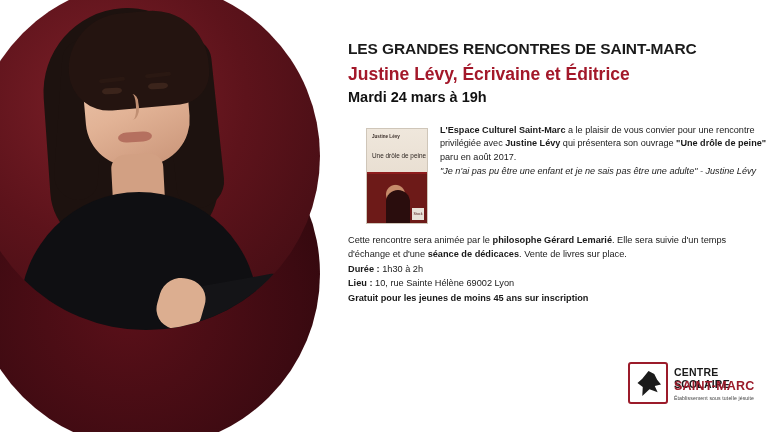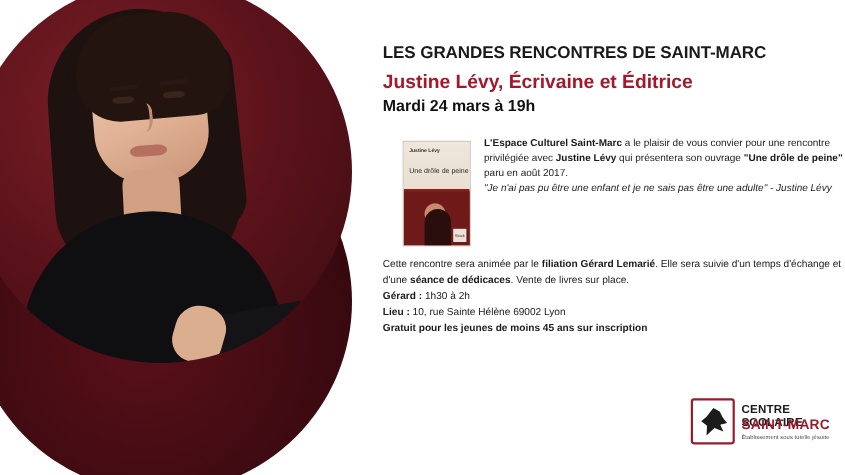--- a/index.html
+++ b/index.html
@@ -438,22 +438,22 @@
       </div>
 
       <div class="para-wrap">
         <p><span class="bold">L'Espace Culturel Saint-Marc</span><span> a le plaisir de vous convier pour une rencontre privilégiée avec </span><span class="bold">Justine Lévy</span><span> qui présentera son ouvrage </span><span class="bold">"Une drôle de peine"</span><span> paru en août 2017.</span></p>
         <p class="quote">"Je n'ai pas pu être une enfant et je ne sais pas être une adulte" - Justine Lévy</p>
       </div>
 
     </div>
 
     <div class="lower-text">
-      <p><span>Cette rencontre sera animée par le </span><span class="bold">filiation Gérard Lemarié</span><span>. Elle sera suivie d'un temps d'échange et d'une </span><span class="bold">séance de dédicaces</span><span>. Vente de livres sur place.</span></p>
-      <p><span class="bold">Gérard :</span><span> 1h30 à 2h</span></p>
+      <p><span>Cette rencontre sera animée par le </span><span class="bold">philosophe Gérard Lemarié</span><span>. Elle sera suivie d'un temps d'échange et d'une </span><span class="bold">séance de dédicaces</span><span>. Vente de livres sur place.</span></p>
+      <p><span class="bold">Durée :</span><span> 1h30 à 2h</span></p>
       <p><span class="bold">Lieu :</span><span> 10, rue Sainte Hélène 69002 Lyon</span></p>
       <p class="bold">Gratuit pour les jeunes de moins 45 ans sur inscription</p>
     </div>
 
   </div>
 
   <div class="qr">
     <div class="qr-grid" id="qr-grid"><i style="background: rgb(43, 43, 110);"></i><i style="background: rgb(43, 43, 110);"></i><i style="background: rgb(43, 43, 110);"></i><i style="background: rgb(43, 43, 110);"></i><i style="background: rgb(43, 43, 110);"></i><i style="background: rgb(43, 43, 110);"></i><i style="background: rgb(43, 43, 110);"></i><i class="off"></i><i style="background: rgb(43, 43, 110);"></i><i class="off"></i><i style="background: rgb(43, 43, 110);"></i><i style="background: rgb(43, 43, 110);"></i><i class="off"></i><i style="background: rgb(43, 43, 110);"></i><i class="off"></i><i style="background: rgb(43, 43, 110);"></i><i class="off"></i><i style="background: rgb(43, 43, 110);"></i><i style="background: rgb(43, 43, 110);"></i><i style="background: rgb(43, 43, 110);"></i><i style="background: rgb(43, 43, 110);"></i><i style="background: rgb(43, 43, 110);"></i><i style="background: rgb(43, 43, 110);"></i><i style="background: rgb(43, 43, 110);"></i><i style="background: rgb(43, 43, 110);"></i><i style="background: rgb(43, 43, 110);"></i><i class="off"></i><i class="off"></i><i class="off"></i><i class="off"></i><i class="off"></i><i style="background: rgb(43, 43, 110);"></i><i class="off"></i><i style="background: rgb(43, 43, 110);"></i><i style="background: rgb(43, 43, 110);"></i><i class="off"></i><i class="off"></i><i style="background: rgb(43, 43, 110);"></i><i style="background: rgb(43, 43, 110);"></i><i class="off"></i><i class="off"></i><i class="off"></i><i class="off"></i><i style="background: rgb(43, 43, 110);"></i><i class="off"></i><i class="off"></i><i class="off"></i><i class="off"></i><i class="off"></i><i style="background: rgb(43, 43, 110);"></i><i style="background: rgb(43, 43, 110);"></i><i class="off"></i><i style="background: rgb(43, 43, 110);"></i><i style="background: rgb(43, 43, 110);"></i><i style="background: rgb(43, 43, 110);"></i><i class="off"></i><i style="background: rgb(43, 43, 110);"></i><i class="off"></i><i class="off"></i><i style="background: rgb(43, 43, 110);"></i><i class="off"></i><i style="background: rgb(43, 43, 110);"></i><i class="off"></i><i class="off"></i><i style="background: rgb(43, 43, 110);"></i><i class="off"></i><i style="background: rgb(43, 43, 110);"></i><i class="off"></i><i style="background: rgb(43, 43, 110);"></i><i class="off"></i><i style="background: rgb(43, 43, 110);"></i><i style="background: rgb(43, 43, 110);"></i><i style="background: rgb(43, 43, 110);"></i><i class="off"></i><i style="background: rgb(43, 43, 110);"></i><i style="background: rgb(43, 43, 110);"></i><i class="off"></i><i style="background: rgb(43, 43, 110);"></i><i style="background: rgb(43, 43, 110);"></i><i style="background: rgb(43, 43, 110);"></i><i class="off"></i><i style="background: rgb(43, 43, 110);"></i><i class="off"></i><i style="background: rgb(43, 43, 110);"></i><i class="off"></i><i style="background: rgb(43, 43, 110);"></i><i style="background: rgb(43, 43, 110);"></i><i class="off"></i><i style="background: rgb(43, 43, 110);"></i><i style="background: rgb(43, 43, 110);"></i><i class="off"></i><i class="off"></i><i class="off"></i><i style="background: rgb(43, 43, 110);"></i><i class="off"></i><i style="background: rgb(43, 43, 110);"></i><i style="background: rgb(43, 43, 110);"></i><i style="background: rgb(43, 43, 110);"></i><i class="off"></i><i style="background: rgb(43, 43, 110);"></i><i style="background: rgb(43, 43, 110);"></i><i class="off"></i><i style="background: rgb(43, 43, 110);"></i><i style="background: rgb(43, 43, 110);"></i><i style="background: rgb(43, 43, 110);"></i><i class="off"></i><i style="background: rgb(43, 43, 110);"></i><i class="off"></i><i class="off"></i><i class="off"></i><i style="background: rgb(43, 43, 110);"></i><i class="off"></i><i style="background: rgb(43, 43, 110);"></i><i class="off"></i><i class="off"></i><i style="background: rgb(43, 43, 110);"></i><i style="background: rgb(43, 43, 110);"></i><i class="off"></i><i style="background: rgb(43, 43, 110);"></i><i class="off"></i><i style="background: rgb(43, 43, 110);"></i><i style="background: rgb(43, 43, 110);"></i><i style="background: rgb(43, 43, 110);"></i><i class="off"></i><i style="background: rgb(43, 43, 110);"></i><i style="background: rgb(43, 43, 110);"></i><i class="off"></i><i class="off"></i><i class="off"></i><i class="off"></i><i class="off"></i><i style="background: rgb(43, 43, 110);"></i><i class="off"></i><i style="background: rgb(43, 43, 110);"></i><i style="background: rgb(43, 43, 110);"></i><i class="off"></i><i style="background: rgb(43, 43, 110);"></i><i class="off"></i><i style="background: rgb(43, 43, 110);"></i><i style="background: rgb(43, 43, 110);"></i><i class="off"></i><i style="background: rgb(43, 43, 110);"></i><i class="off"></i><i style="background: rgb(43, 43, 110);"></i><i class="off"></i><i class="off"></i><i class="off"></i><i class="off"></i><i class="off"></i><i style="background: rgb(43, 43, 110);"></i><i style="background: rgb(43, 43, 110);"></i><i style="background: rgb(43, 43, 110);"></i><i style="background: rgb(43, 43, 110);"></i><i style="background: rgb(43, 43, 110);"></i><i style="background: rgb(43, 43, 110);"></i><i style="background: rgb(43, 43, 110);"></i><i style="background: rgb(43, 43, 110);"></i><i class="off"></i><i style="background: rgb(43, 43, 110);"></i><i class="off"></i><i style="background: rgb(43, 43, 110);"></i><i class="off"></i><i style="background: rgb(43, 43, 110);"></i><i class="off"></i><i style="background: rgb(43, 43, 110);"></i><i class="off"></i><i style="background: rgb(43, 43, 110);"></i><i class="off"></i><i style="background: rgb(43, 43, 110);"></i><i style="background: rgb(43, 43, 110);"></i><i style="background: rgb(43, 43, 110);"></i><i style="background: rgb(43, 43, 110);"></i><i style="background: rgb(43, 43, 110);"></i><i style="background: rgb(43, 43, 110);"></i><i style="background: rgb(43, 43, 110);"></i><i class="off"></i><i class="off"></i><i class="off"></i><i class="off"></i><i class="off"></i><i class="off"></i><i class="off"></i><i class="off"></i><i class="off"></i><i style="background: rgb(43, 43, 110);"></i><i style="background: rgb(43, 43, 110);"></i><i class="off"></i><i class="off"></i><i style="background: rgb(43, 43, 110);"></i><i style="background: rgb(43, 43, 110);"></i><i class="off"></i><i class="off"></i><i class="off"></i><i class="off"></i><i class="off"></i><i class="off"></i><i class="off"></i><i class="off"></i><i class="off"></i><i class="off"></i><i style="background: rgb(43, 43, 110);"></i><i style="background: rgb(43, 43, 110);"></i><i class="off"></i><i style="background: rgb(43, 43, 110);"></i><i style="background: rgb(43, 43, 110);"></i><i class="off"></i><i style="background: rgb(43, 43, 110);"></i><i style="background: rgb(43, 43, 110);"></i><i style="background: rgb(43, 43, 110);"></i><i class="off"></i><i class="off"></i><i style="background: rgb(43, 43, 110);"></i><i class="off"></i><i style="background: rgb(43, 43, 110);"></i><i class="off"></i><i style="background: rgb(43, 43, 110);"></i><i style="background: rgb(43, 43, 110);"></i><i class="off"></i><i style="background: rgb(43, 43, 110);"></i><i style="background: rgb(43, 43, 110);"></i><i class="off"></i><i style="background: rgb(43, 43, 110);"></i><i style="background: rgb(43, 43, 110);"></i><i class="off"></i><i style="background: rgb(43, 43, 110);"></i><i class="off"></i><i style="background: rgb(43, 43, 110);"></i><i class="off"></i><i class="off"></i><i style="background: rgb(43, 43, 110);"></i><i class="off"></i><i class="off"></i><i class="off"></i><i style="background: rgb(43, 43, 110);"></i><i class="off"></i><i style="background: rgb(43, 43, 110);"></i><i class="off"></i><i style="background: rgb(43, 43, 110);"></i><i class="off"></i><i style="background: rgb(43, 43, 110);"></i><i class="off"></i><i class="off"></i><i style="background: rgb(43, 43, 110);"></i><i class="off"></i><i class="off"></i><i style="background: rgb(43, 43, 110);"></i><i class="off"></i><i class="off"></i><i style="background: rgb(43, 43, 110);"></i><i class="off"></i><i style="background: rgb(43, 43, 110);"></i><i class="off"></i><i style="background: rgb(43, 43, 110);"></i><i style="background: rgb(43, 43, 110);"></i><i class="off"></i><i style="background: rgb(43, 43, 110);"></i><i style="background: rgb(43, 43, 110);"></i><i class="off"></i><i class="off"></i><i style="background: rgb(43, 43, 110);"></i><i class="off"></i><i style="background: rgb(43, 43, 110);"></i><i style="background: rgb(43, 43, 110);"></i><i class="off"></i><i class="off"></i><i style="background: rgb(43, 43, 110);"></i><i style="background: rgb(43, 43, 110);"></i><i class="off"></i><i style="background: rgb(43, 43, 110);"></i><i style="background: rgb(43, 43, 110);"></i><i class="off"></i><i style="background: rgb(43, 43, 110);"></i><i style="background: rgb(43, 43, 110);"></i><i class="off"></i><i style="background: rgb(43, 43, 110);"></i><i class="off"></i><i class="off"></i><i style="background: rgb(43, 43, 110);"></i><i class="off"></i><i class="off"></i><i style="background: rgb(43, 43, 110);"></i><i class="off"></i><i style="background: rgb(43, 43, 110);"></i><i style="background: rgb(43, 43, 110);"></i><i class="off"></i><i style="background: rgb(43, 43, 110);"></i><i class="off"></i><i class="off"></i><i style="background: rgb(43, 43, 110);"></i><i style="background: rgb(43, 43, 110);"></i><i class="off"></i><i class="off"></i><i style="background: rgb(43, 43, 110);"></i><i class="off"></i><i class="off"></i><i style="background: rgb(43, 43, 110);"></i><i class="off"></i><i class="off"></i><i style="background: rgb(43, 43, 110);"></i><i class="off"></i><i style="background: rgb(43, 43, 110);"></i><i style="background: rgb(43, 43, 110);"></i><i class="off"></i><i style="background: rgb(43, 43, 110);"></i><i style="background: rgb(43, 43, 110);"></i><i class="off"></i><i style="background: rgb(43, 43, 110);"></i><i class="off"></i><i style="background: rgb(43, 43, 110);"></i><i style="background: rgb(43, 43, 110);"></i><i class="off"></i><i style="background: rgb(43, 43, 110);"></i><i class="off"></i><i style="background: rgb(43, 43, 110);"></i><i class="off"></i><i style="background: rgb(43, 43, 110);"></i><i style="background: rgb(43, 43, 110);"></i><i class="off"></i><i style="background: rgb(43, 43, 110);"></i><i style="background: rgb(43, 43, 110);"></i><i class="off"></i><i style="background: rgb(43, 43, 110);"></i><i style="background: rgb(43, 43, 110);"></i><i class="off"></i><i style="background: rgb(43, 43, 110);"></i><i class="off"></i><i style="background: rgb(43, 43, 110);"></i><i class="off"></i><i class="off"></i><i style="background: rgb(43, 43, 110);"></i><i class="off"></i><i class="off"></i><i style="background: rgb(43, 43, 110);"></i><i class="off"></i><i class="off"></i><i style="background: rgb(43, 43, 110);"></i><i class="off"></i><i style="background: rgb(43, 43, 110);"></i><i class="off"></i><i style="background: rgb(43, 43, 110);"></i><i class="off"></i><i class="off"></i><i style="background: rgb(43, 43, 110);"></i><i class="off"></i><i class="off"></i><i style="background: rgb(43, 43, 110);"></i><i class="off"></i><i class="off"></i><i style="background: rgb(43, 43, 110);"></i><i class="off"></i><i style="background: rgb(43, 43, 110);"></i><i class="off"></i><i style="background: rgb(43, 43, 110);"></i><i style="background: rgb(43, 43, 110);"></i><i class="off"></i><i style="background: rgb(43, 43, 110);"></i><i style="background: rgb(43, 43, 110);"></i><i class="off"></i><i style="background: rgb(43, 43, 110);"></i><i style="background: rgb(43, 43, 110);"></i><i class="off"></i><i style="background: rgb(43, 43, 110);"></i><i class="off"></i><i class="off"></i><i style="background: rgb(43, 43, 110);"></i><i style="background: rgb(43, 43, 110);"></i><i style="background: rgb(43, 43, 110);"></i><i class="off"></i><i style="background: rgb(43, 43, 110);"></i><i style="background: rgb(43, 43, 110);"></i><i class="off"></i><i style="background: rgb(43, 43, 110);"></i><i style="background: rgb(43, 43, 110);"></i><i class="off"></i><i style="background: rgb(43, 43, 110);"></i><i class="off"></i><i class="off"></i><i style="background: rgb(43, 43, 110);"></i><i class="off"></i><i class="off"></i><i style="background: rgb(43, 43, 110);"></i><i class="off"></i><i class="off"></i><i class="off"></i><i style="background: rgb(43, 43, 110);"></i><i style="background: rgb(43, 43, 110);"></i><i class="off"></i><i style="background: rgb(43, 43, 110);"></i><i style="background: rgb(43, 43, 110);"></i><i class="off"></i><i class="off"></i><i class="off"></i><i style="background: rgb(43, 43, 110);"></i><i class="off"></i><i class="off"></i><i style="background: rgb(43, 43, 110);"></i><i class="off"></i><i class="off"></i><i style="background: rgb(43, 43, 110);"></i><i class="off"></i><i style="background: rgb(43, 43, 110);"></i><i style="background: rgb(43, 43, 110);"></i><i class="off"></i><i style="background: rgb(43, 43, 110);"></i><i style="background: rgb(43, 43, 110);"></i><i class="off"></i><i style="background: rgb(43, 43, 110);"></i><i style="background: rgb(43, 43, 110);"></i><i style="background: rgb(43, 43, 110);"></i><i class="off"></i><i class="off"></i><i style="background: rgb(43, 43, 110);"></i><i class="off"></i><i style="background: rgb(43, 43, 110);"></i><i class="off"></i><i style="background: rgb(43, 43, 110);"></i><i style="background: rgb(43, 43, 110);"></i><i class="off"></i><i style="background: rgb(43, 43, 110);"></i><i style="background: rgb(43, 43, 110);"></i><i class="off"></i><i style="background: rgb(43, 43, 110);"></i><i style="background: rgb(43, 43, 110);"></i><i class="off"></i><i style="background: rgb(43, 43, 110);"></i><i class="off"></i><i class="off"></i><i class="off"></i><i class="off"></i><i class="off"></i><i class="off"></i><i class="off"></i><i class="off"></i><i style="background: rgb(43, 43, 110);"></i><i style="background: rgb(43, 43, 110);"></i><i class="off"></i><i class="off"></i><i style="background: rgb(43, 43, 110);"></i><i style="background: rgb(43, 43, 110);"></i><i class="off"></i><i class="off"></i><i style="background: rgb(43, 43, 110);"></i><i class="off"></i><i style="background: rgb(43, 43, 110);"></i><i class="off"></i><i style="background: rgb(43, 43, 110);"></i><i class="off"></i><i style="background: rgb(43, 43, 110);"></i><i class="off"></i><i style="background: rgb(43, 43, 110);"></i><i style="background: rgb(43, 43, 110);"></i><i style="background: rgb(43, 43, 110);"></i><i style="background: rgb(43, 43, 110);"></i><i style="background: rgb(43, 43, 110);"></i><i style="background: rgb(43, 43, 110);"></i><i style="background: rgb(43, 43, 110);"></i><i style="background: rgb(43, 43, 110);"></i><i class="off"></i><i style="background: rgb(43, 43, 110);"></i><i class="off"></i><i style="background: rgb(43, 43, 110);"></i><i class="off"></i><i style="background: rgb(43, 43, 110);"></i><i class="off"></i><i style="background: rgb(43, 43, 110);"></i><i class="off"></i><i class="off"></i><i style="background: rgb(43, 43, 110);"></i><i style="background: rgb(43, 43, 110);"></i><i class="off"></i><i style="background: rgb(43, 43, 110);"></i><i style="background: rgb(43, 43, 110);"></i><i class="off"></i><i style="background: rgb(43, 43, 110);"></i><i style="background: rgb(43, 43, 110);"></i><i style="background: rgb(43, 43, 110);"></i><i class="off"></i><i class="off"></i><i class="off"></i><i class="off"></i><i class="off"></i><i style="background: rgb(43, 43, 110);"></i><i class="off"></i><i class="off"></i><i style="background: rgb(43, 43, 110);"></i><i style="background: rgb(43, 43, 110);"></i><i class="off"></i><i class="off"></i><i style="background: rgb(43, 43, 110);"></i><i style="background: rgb(43, 43, 110);"></i><i class="off"></i><i class="off"></i><i style="background: rgb(43, 43, 110);"></i><i class="off"></i><i class="off"></i><i style="background: rgb(43, 43, 110);"></i><i class="off"></i><i class="off"></i><i style="background: rgb(43, 43, 110);"></i><i class="off"></i><i style="background: rgb(43, 43, 110);"></i><i class="off"></i><i style="background: rgb(43, 43, 110);"></i><i style="background: rgb(43, 43, 110);"></i><i style="background: rgb(43, 43, 110);"></i><i class="off"></i><i style="background: rgb(43, 43, 110);"></i><i class="off"></i><i style="background: rgb(43, 43, 110);"></i><i style="background: rgb(43, 43, 110);"></i><i class="off"></i><i style="background: rgb(43, 43, 110);"></i><i class="off"></i><i style="background: rgb(43, 43, 110);"></i><i class="off"></i><i style="background: rgb(43, 43, 110);"></i><i style="background: rgb(43, 43, 110);"></i><i class="off"></i><i style="background: rgb(43, 43, 110);"></i><i style="background: rgb(43, 43, 110);"></i><i class="off"></i><i style="background: rgb(43, 43, 110);"></i><i style="background: rgb(43, 43, 110);"></i><i class="off"></i><i style="background: rgb(43, 43, 110);"></i><i style="background: rgb(43, 43, 110);"></i><i class="off"></i><i style="background: rgb(43, 43, 110);"></i><i style="background: rgb(43, 43, 110);"></i><i style="background: rgb(43, 43, 110);"></i><i class="off"></i><i style="background: rgb(43, 43, 110);"></i><i class="off"></i><i class="off"></i><i class="off"></i><i style="background: rgb(43, 43, 110);"></i><i class="off"></i><i style="background: rgb(43, 43, 110);"></i><i class="off"></i><i style="background: rgb(43, 43, 110);"></i><i class="off"></i><i class="off"></i><i style="background: rgb(43, 43, 110);"></i><i class="off"></i><i class="off"></i><i style="background: rgb(43, 43, 110);"></i><i class="off"></i><i class="off"></i><i style="background: rgb(43, 43, 110);"></i><i class="off"></i><i style="background: rgb(43, 43, 110);"></i><i class="off"></i><i style="background: rgb(43, 43, 110);"></i><i style="background: rgb(43, 43, 110);"></i><i style="background: rgb(43, 43, 110);"></i><i class="off"></i><i style="background: rgb(43, 43, 110);"></i><i class="off"></i><i style="background: rgb(43, 43, 110);"></i><i style="background: rgb(43, 43, 110);"></i><i class="off"></i><i style="background: rgb(43, 43, 110);"></i><i style="background: rgb(43, 43, 110);"></i><i class="off"></i><i style="background: rgb(43, 43, 110);"></i><i style="background: rgb(43, 43, 110);"></i><i style="background: rgb(43, 43, 110);"></i><i class="off"></i><i style="background: rgb(43, 43, 110);"></i><i style="background: rgb(43, 43, 110);"></i><i class="off"></i><i style="background: rgb(43, 43, 110);"></i><i style="background: rgb(43, 43, 110);"></i><i class="off"></i><i style="background: rgb(43, 43, 110);"></i><i style="background: rgb(43, 43, 110);"></i><i class="off"></i><i class="off"></i><i class="off"></i><i class="off"></i><i class="off"></i><i style="background: rgb(43, 43, 110);"></i><i class="off"></i><i class="off"></i><i style="background: rgb(43, 43, 110);"></i><i class="off"></i><i style="background: rgb(43, 43, 110);"></i><i class="off"></i><i style="background: rgb(43, 43, 110);"></i><i class="off"></i><i class="off"></i><i class="off"></i><i style="background: rgb(43, 43, 110);"></i><i class="off"></i><i class="off"></i><i style="background: rgb(43, 43, 110);"></i><i class="off"></i><i class="off"></i><i style="background: rgb(43, 43, 110);"></i><i class="off"></i><i style="background: rgb(43, 43, 110);"></i><i style="background: rgb(43, 43, 110);"></i><i style="background: rgb(43, 43, 110);"></i><i style="background: rgb(43, 43, 110);"></i><i style="background: rgb(43, 43, 110);"></i><i style="background: rgb(43, 43, 110);"></i><i style="background: rgb(43, 43, 110);"></i><i class="off"></i><i style="background: rgb(43, 43, 110);"></i><i class="off"></i><i style="background: rgb(43, 43, 110);"></i><i class="off"></i><i style="background: rgb(43, 43, 110);"></i><i style="background: rgb(43, 43, 110);"></i><i class="off"></i><i style="background: rgb(43, 43, 110);"></i><i style="background: rgb(43, 43, 110);"></i><i class="off"></i><i style="background: rgb(43, 43, 110);"></i><i style="background: rgb(43, 43, 110);"></i><i class="off"></i><i style="background: rgb(43, 43, 110);"></i><i style="background: rgb(43, 43, 110);"></i><i class="off"></i><i style="background: rgb(43, 43, 110);"></i></div>
   </div>
 

